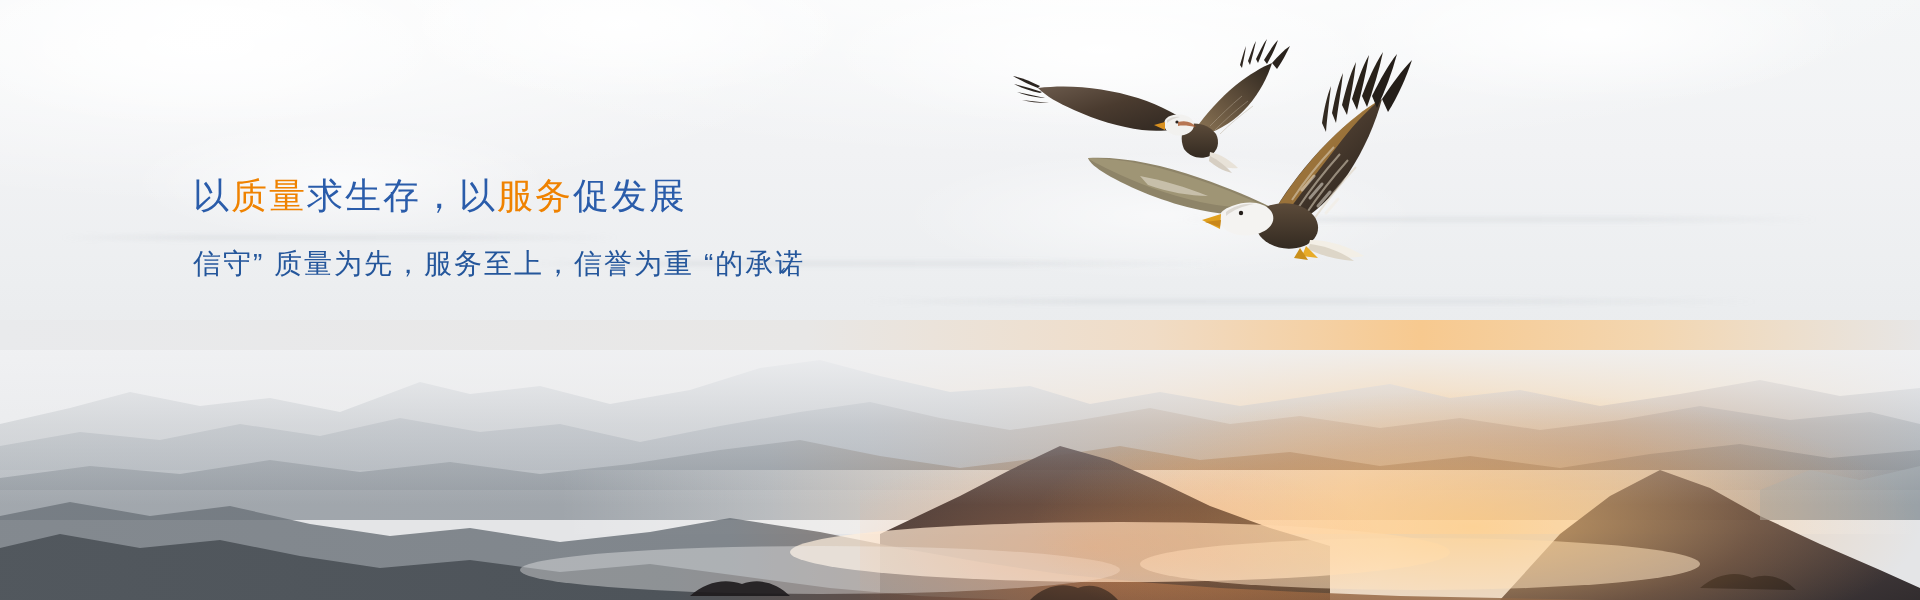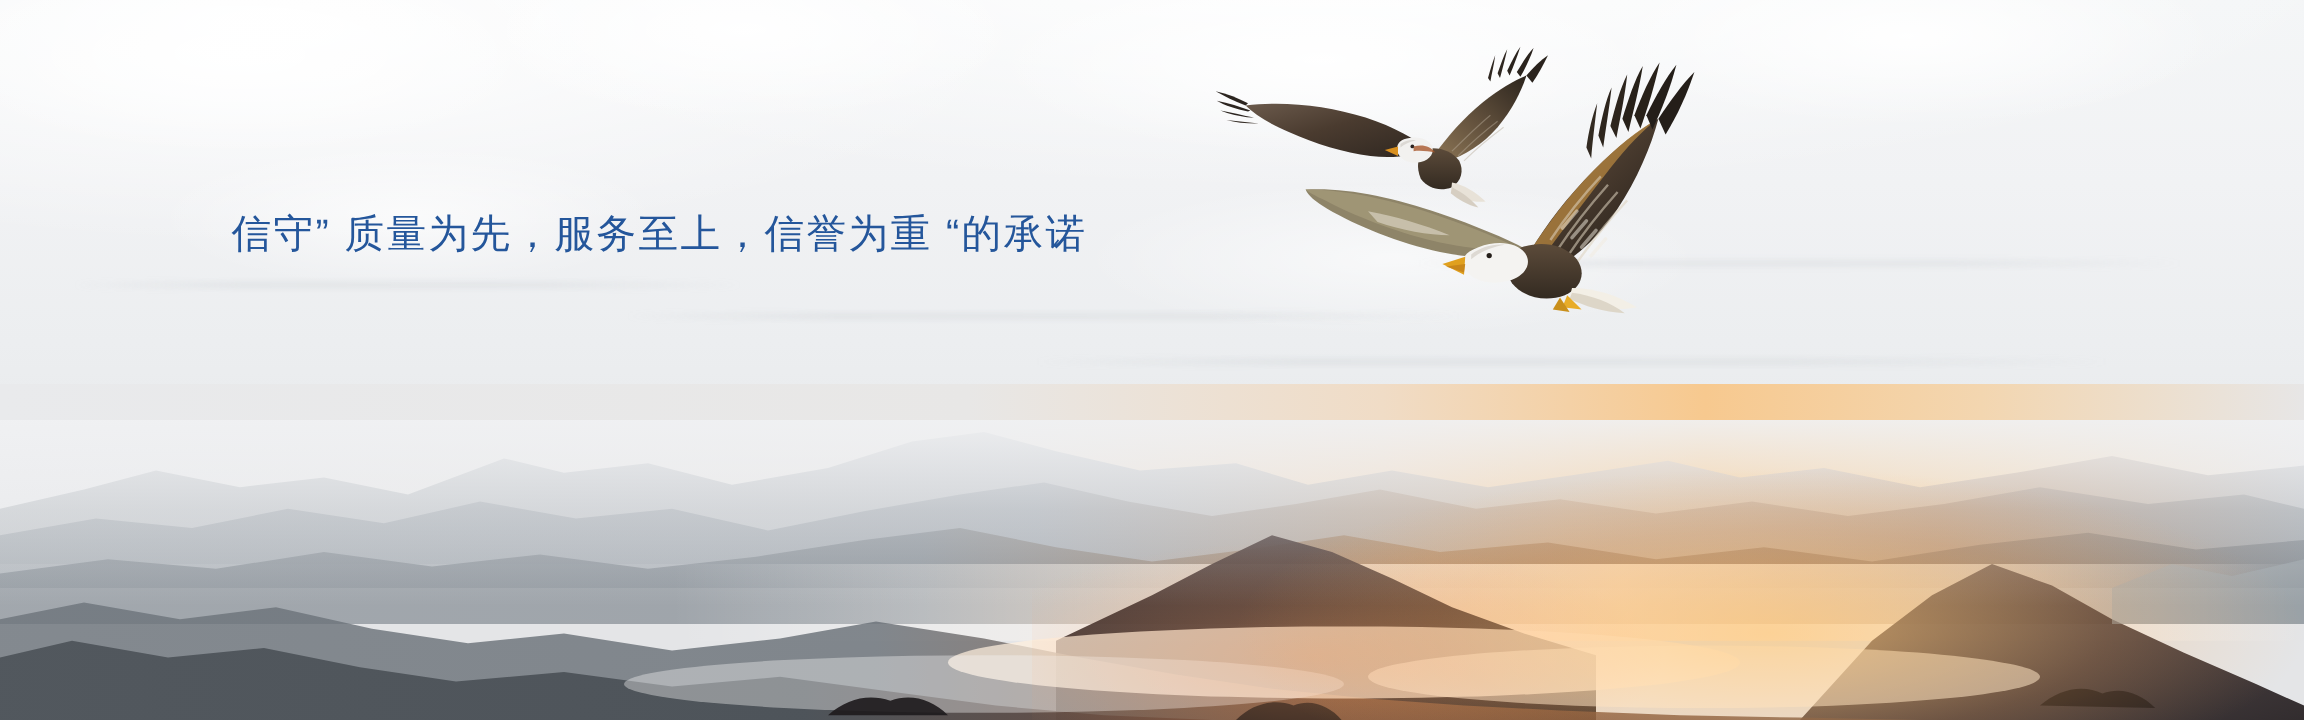--- a/index.html
+++ b/index.html
@@ -70,21 +70,22 @@
   .headline .hl { color:#ef8200; }
   .sub {
     margin-top:8px;
     font-size:15px;
     letter-spacing:1.1px;
     color:#b9bdc0;
     white-space:nowrap;
     font-weight:400;
   }
   .headline2 {
-    font-size:33px;
+    margin-top:32px;
+    font-size:28px;
     line-height:1.15;
     letter-spacing:2px;
     color:#24569b;
     white-space:nowrap;
     font-weight:400;
   }
   .sub2 {
     margin-top:9px;
     font-size:14.5px;
     letter-spacing:1.1px;
@@ -358,19 +359,20 @@
       <path d="M1030,280 C1044,266 1062,262 1078,268 C1092,262 1108,268 1118,280 Z" fill="#1a1719" opacity=".85"></path>
       <path d="M1700,268 C1716,254 1736,250 1752,258 C1768,252 1784,258 1796,270 Z" fill="#211b1c" opacity=".8"></path>
     </svg>
   </div>
 
   <div class="haze"></div>
   <div class="warmglow"></div>
 
   <div class="copy">
 
+    <div class="headline"><span>以</span><span class="hl">质量</span><span>求生存，以</span><span class="hl">服务</span><span>促发展</span></div>
 
 
     <div class="headline2">信守” 质量为先，服务至上，信誉为重 “的承诺</div>
 
   </div>
 
 </div>
 
 </body></html>

